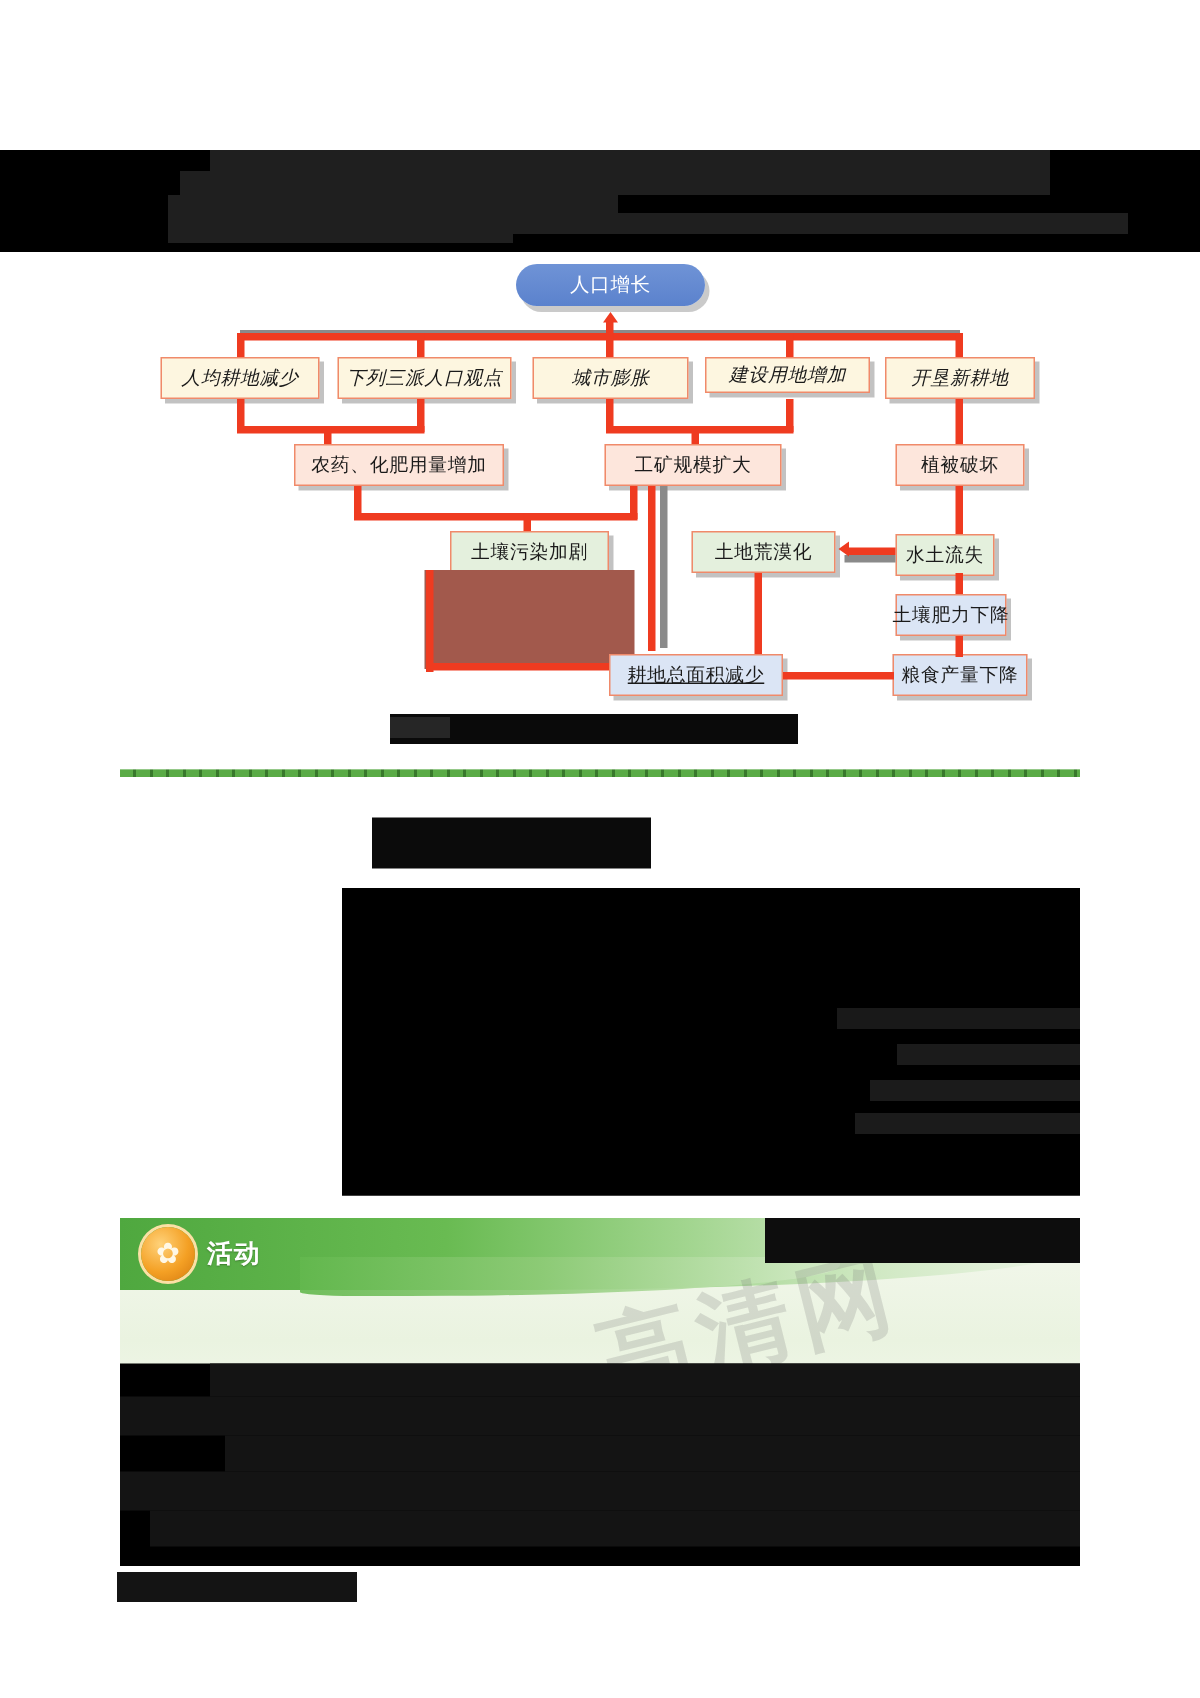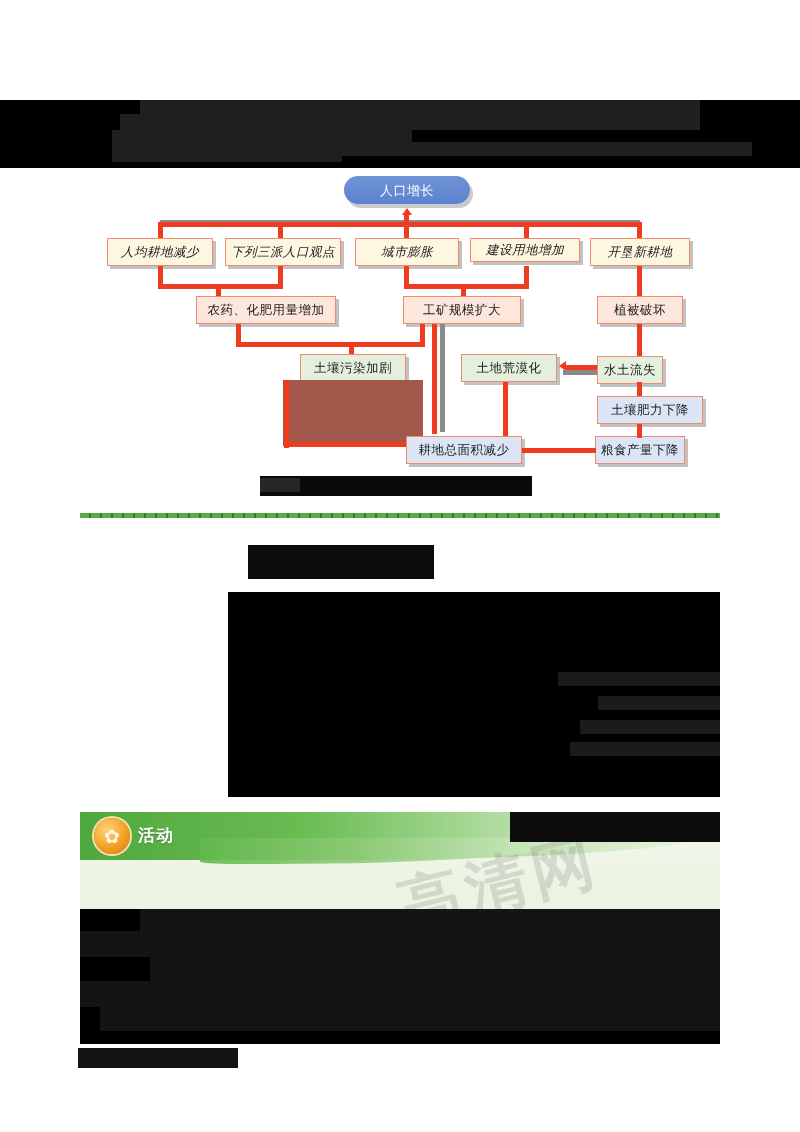--- a/index.html
+++ b/index.html
@@ -166,22 +166,22 @@
 
     <div class="conn" style="left:637px;top:214px;width:5px;height:22px;"></div>
 
     <div class="conn" style="left:349px;top:214px;width:5px;height:62px;"></div>
     <div id="occluder-brown" style="left:283px;top:212px;width:140px;height:66px;"></div>
     <div class="conn" style="left:284px;top:212px;width:5px;height:68px;"></div>
     <div class="conn" style="left:284px;top:274px;width:130px;height:5px;"></div>
 
     <div class="conn" style="left:503px;top:214px;width:5px;height:62px;"></div>
 
-    <div class="node blue" style="left:597px;top:228px;width:106px;height:28px;">土壤肥力下降</div>
-    <div class="node blue" style="left:406px;top:268px;width:116px;height:28px;">耕地总面积减少</div>
+    <div class="node blue" style="left:597px;top:228px;width:74px;height:28px;">土壤肥力下降</div>
+    <div class="node blue" style="left:406px;top:268px;width:116px;height:28px;text-decoration:underline;">耕地总面积减少</div>
     <div class="node blue" style="left:595px;top:268px;width:90px;height:28px;">粮食产量下降</div>
 
     <div class="conn" style="left:637px;top:256px;width:5px;height:14px;"></div>
 
     <div class="conn" style="left:522px;top:280px;width:74px;height:5px;"></div>
   </div>
 
   <div id="caption">
     <div class="c2"></div>
   </div>

